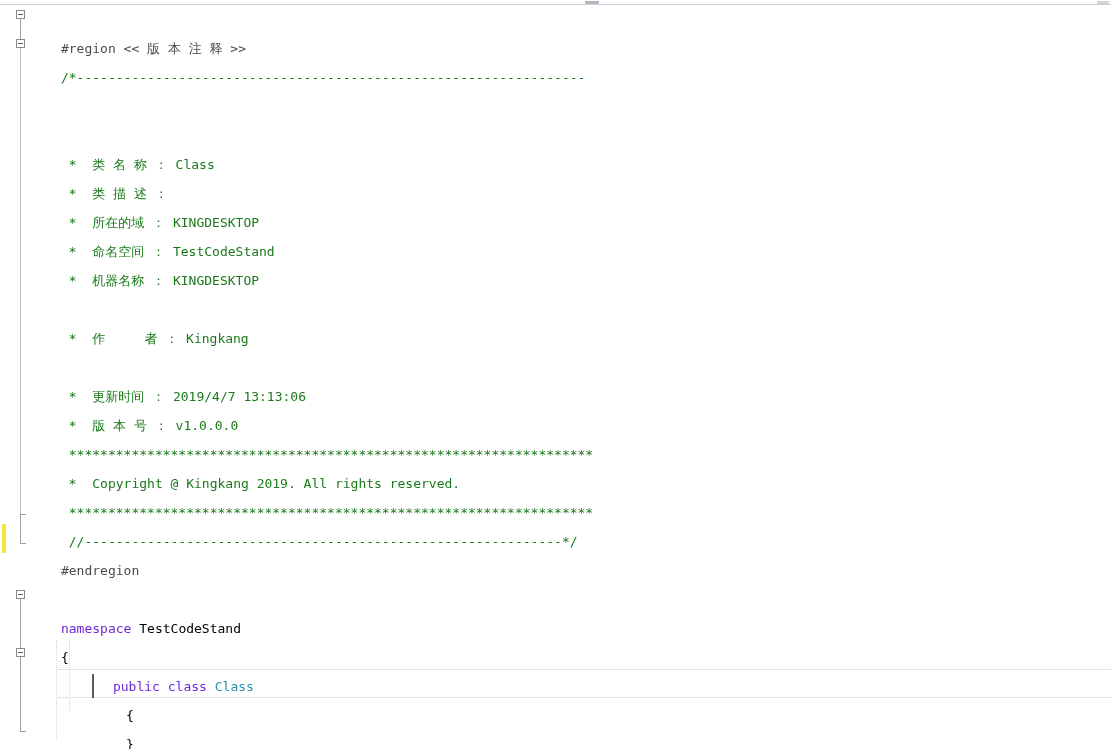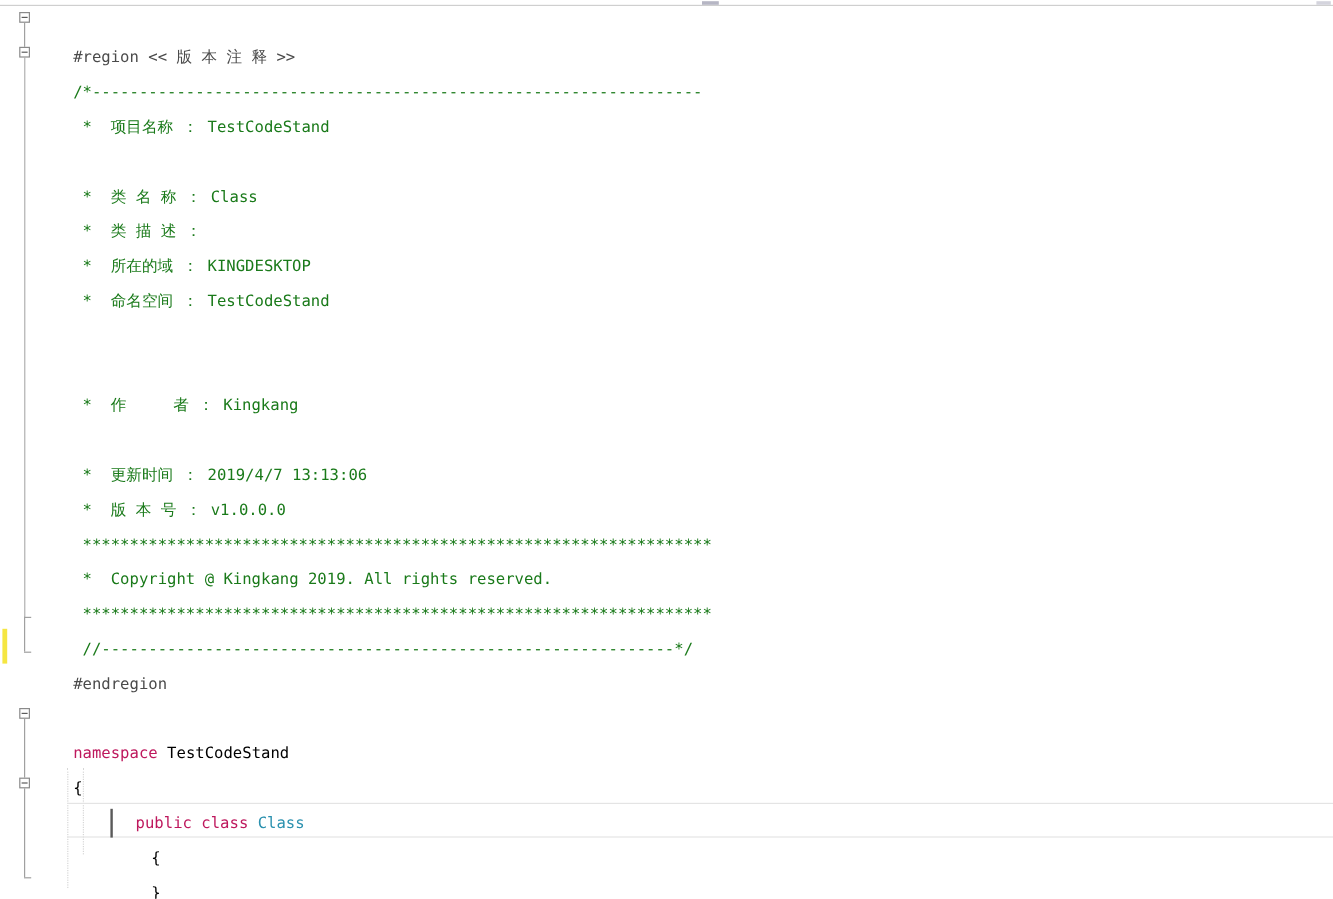--- a/index.html
+++ b/index.html
@@ -137,21 +137,21 @@
   .line {
     position: absolute;
     left: 0;
     height: 29px;
     line-height: 29px;
     white-space: pre;
     color: #000000;
   }
 
   .cmt    { color: #1a7a1a; }
-  .kw     { color: #be185d; }
+  .kw     { color: #6d28d9; }
   .typ    { color: #2b91af; }
   .pre    { color: #4b4b4b; }
   .plain  { color: #000000; }
 
   
   .curline {
     position: absolute;
     left: 42px;
     width: 1069px;
     height: 29px;
@@ -215,35 +215,35 @@
     <div class="curline" style="top:664px;"></div>
 
     <div class="line" style="top:0px;">
       <span class="pre">#region &lt;&lt; 版 本 注 释 &gt;&gt;</span>
     </div>
 
     <div class="line" style="top:29px;">
       <span class="cmt">/*-----------------------------------------------------------------</span>
     </div>
 
-    <div class="line" style="top:58px;">
-      <span class="cmt"> *  项目名称 ：</span><span class="cmt"> TestCodeStand</span>
-    </div>
     <div class="line" style="top:116px;">
       <span class="cmt"> *  类 名 称 ：</span><span class="cmt"> Class</span>
     </div>
     <div class="line" style="top:145px;">
       <span class="cmt"> *  类 描 述 ：</span><span class="cmt"></span>
     </div>
     <div class="line" style="top:174px;">
       <span class="cmt"> *  所在的域 ：</span><span class="cmt"> KINGDESKTOP</span>
     </div>
     <div class="line" style="top:203px;">
       <span class="cmt"> *  命名空间 ：</span><span class="cmt"> TestCodeStand</span>
     </div>
+    <div class="line" style="top:232px;">
+      <span class="cmt"> *  机器名称 ：</span><span class="cmt"> KINGDESKTOP</span>
+    </div>
     <div class="line" style="top:290px;">
       <span class="cmt"> *  作     者 ：</span><span class="cmt"> Kingkang</span>
     </div>
     <div class="line" style="top:348px;">
       <span class="cmt"> *  更新时间 ：</span><span class="cmt"> 2019/4/7 13:13:06</span>
     </div>
     <div class="line" style="top:377px;">
       <span class="cmt"> *  版 本 号 ：</span><span class="cmt"> v1.0.0.0</span>
     </div>
 

